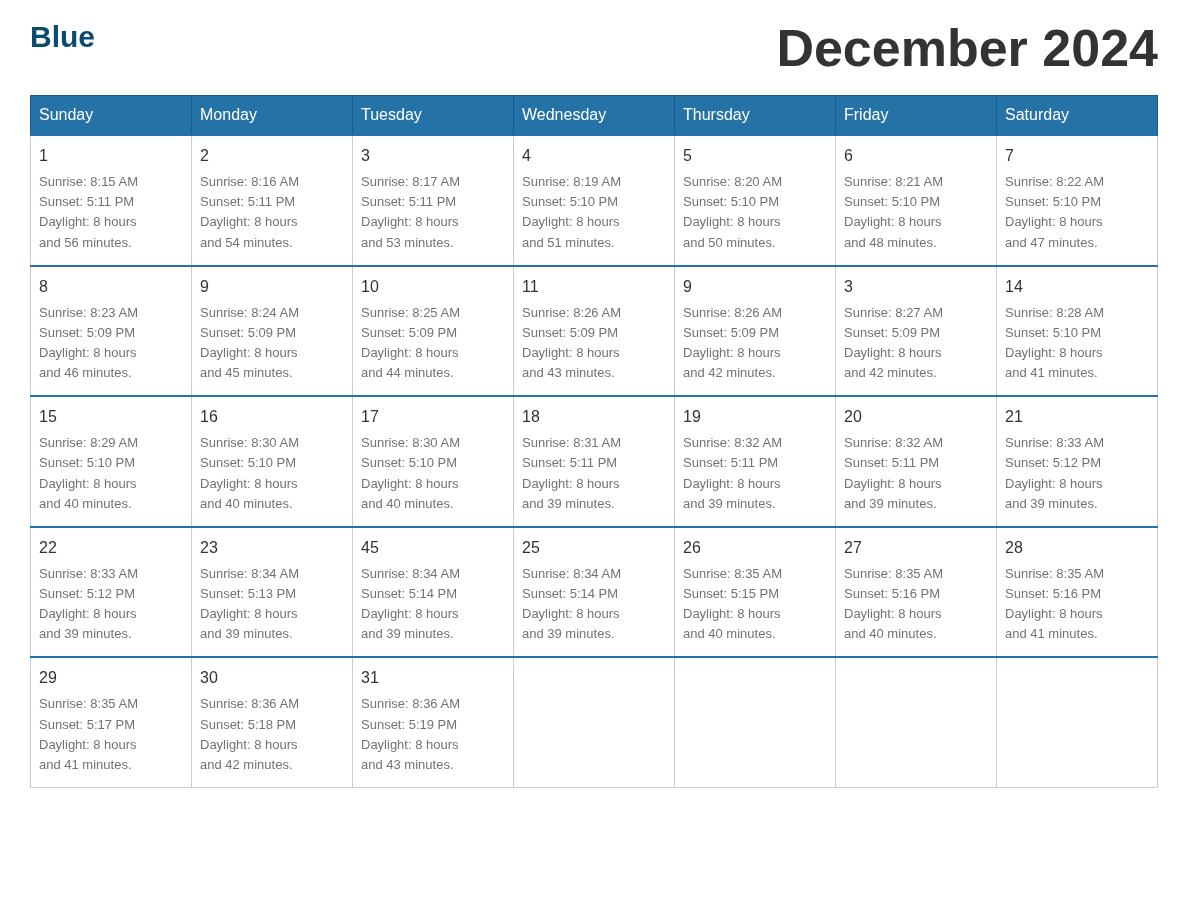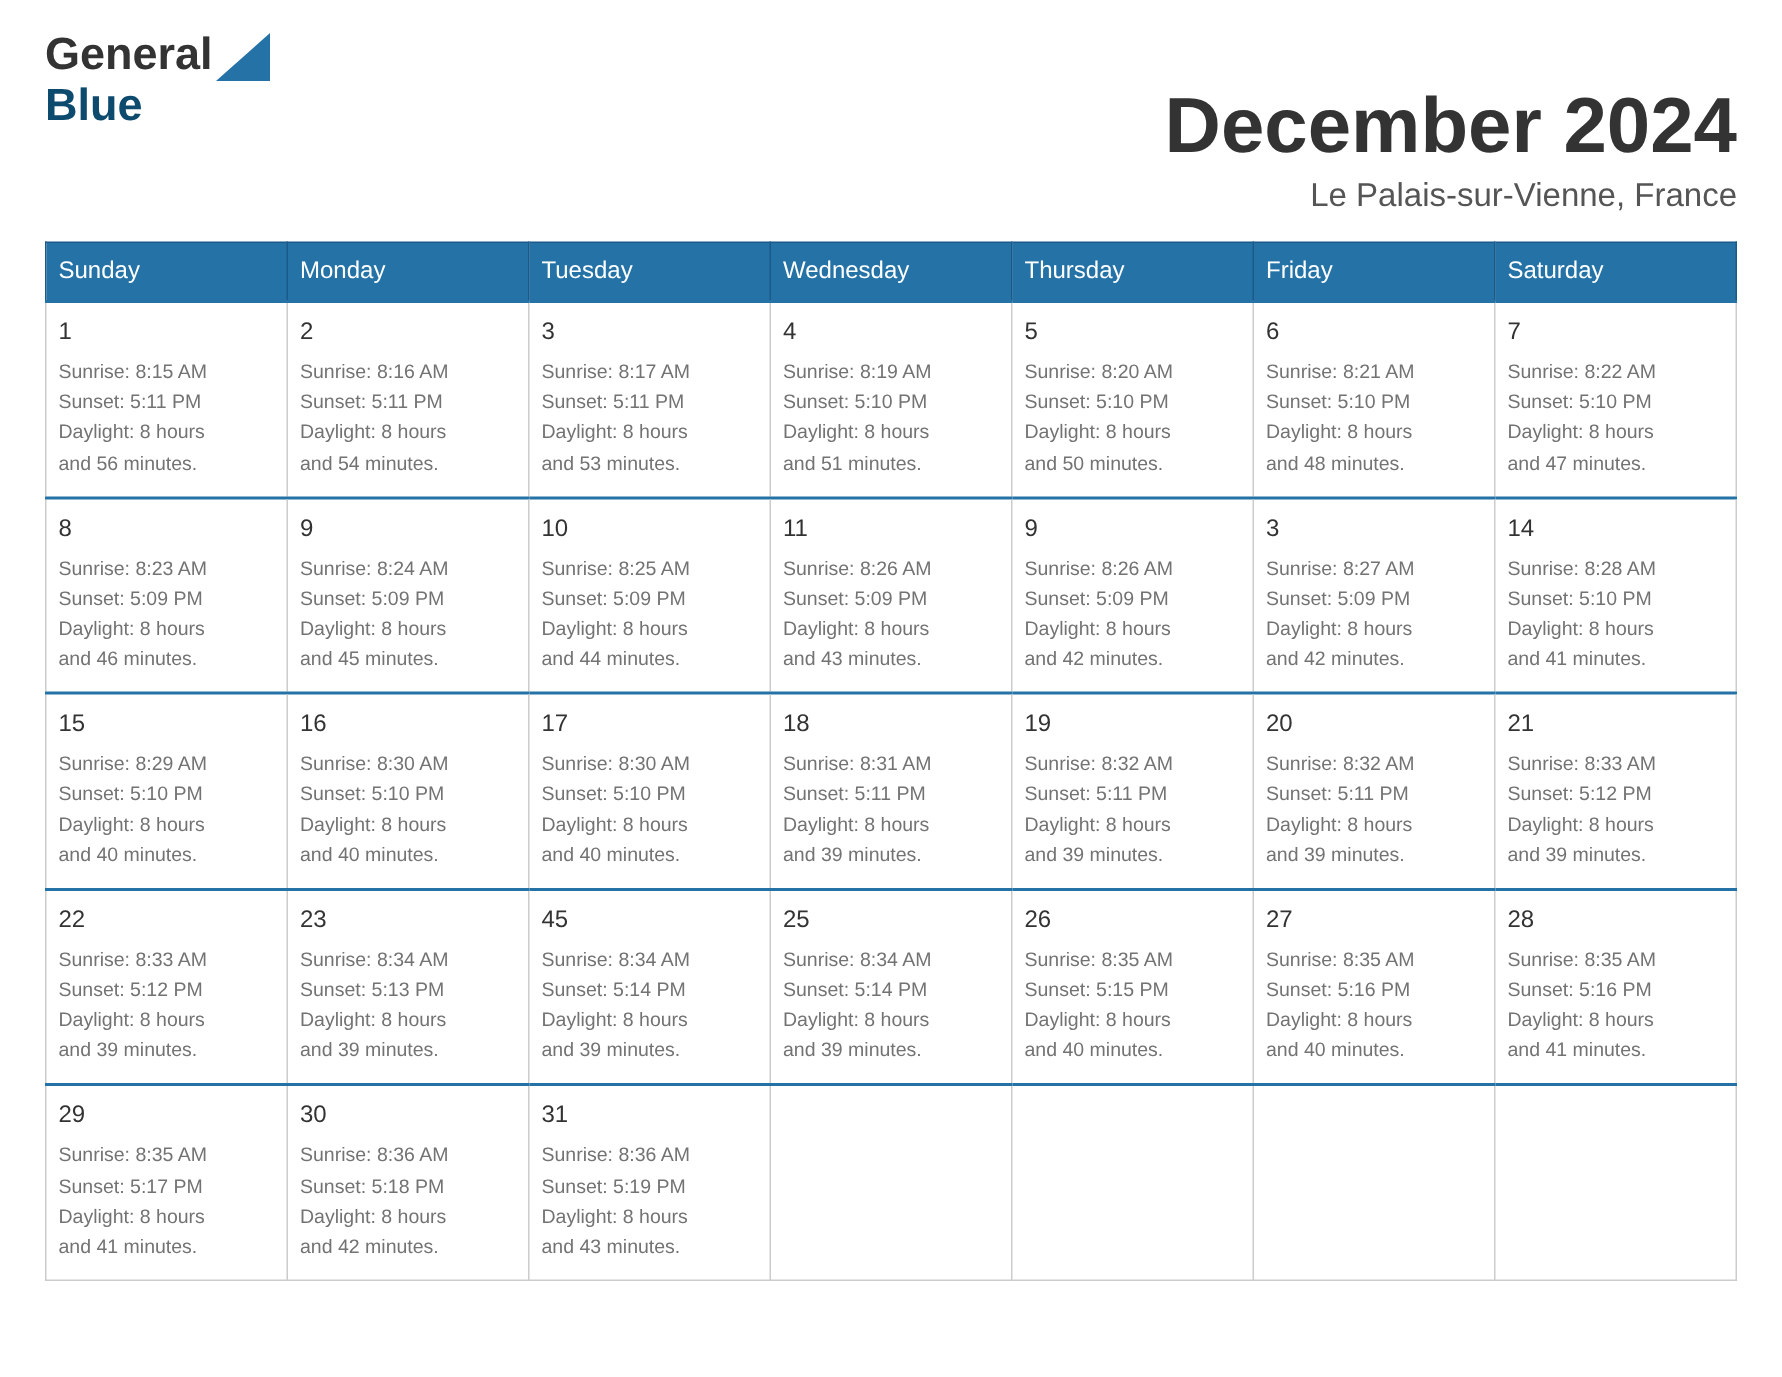--- a/index.html
+++ b/index.html
@@ -23,21 +23,20 @@
       align-items: flex-start;
     }
     .title-block {
       text-align: right;
     }
     .calendar-title {
       font-size: 52px;
       font-weight: bold;
       color: #333;
       line-height: 1.1;
-      margin-top: 36px;
     }
     .calendar-subtitle {
       font-size: 22px;
       color: #555;
       margin-top: 4px;
     }
     .calendar-table {
       width: 100%;
       border-collapse: collapse;
       table-layout: fixed;
@@ -92,33 +91,26 @@
       font-size: 30px;
       font-weight: bold;
       color: #0c4a6e;
     }
   </style>
 </head>
 <body>
 
 <div class="header">
   <div class="logo">
-    <div class="logo-row">
-      <span class="logo-text-general">General</span>
-      <svg width="36" height="32" viewBox="0 0 36 32" style="margin-left:2px; margin-top:2px;">
-        <polygon points="0,32 36,0 36,32" fill="#2472a6"></polygon>
-      </svg>
-    </div>
     <div>
       <span class="logo-text-blue">Blue</span>
     </div>
   </div>
   <div class="title-block">
     <div class="calendar-title">December 2024</div>
-    <div class="calendar-subtitle">Le Palais-sur-Vienne, France</div>
   </div>
 </div>
 
 <table class="calendar-table">
   <thead>
     <tr>
       <th>Sunday</th>
       <th>Monday</th>
       <th>Tuesday</th>
       <th>Wednesday</th>

